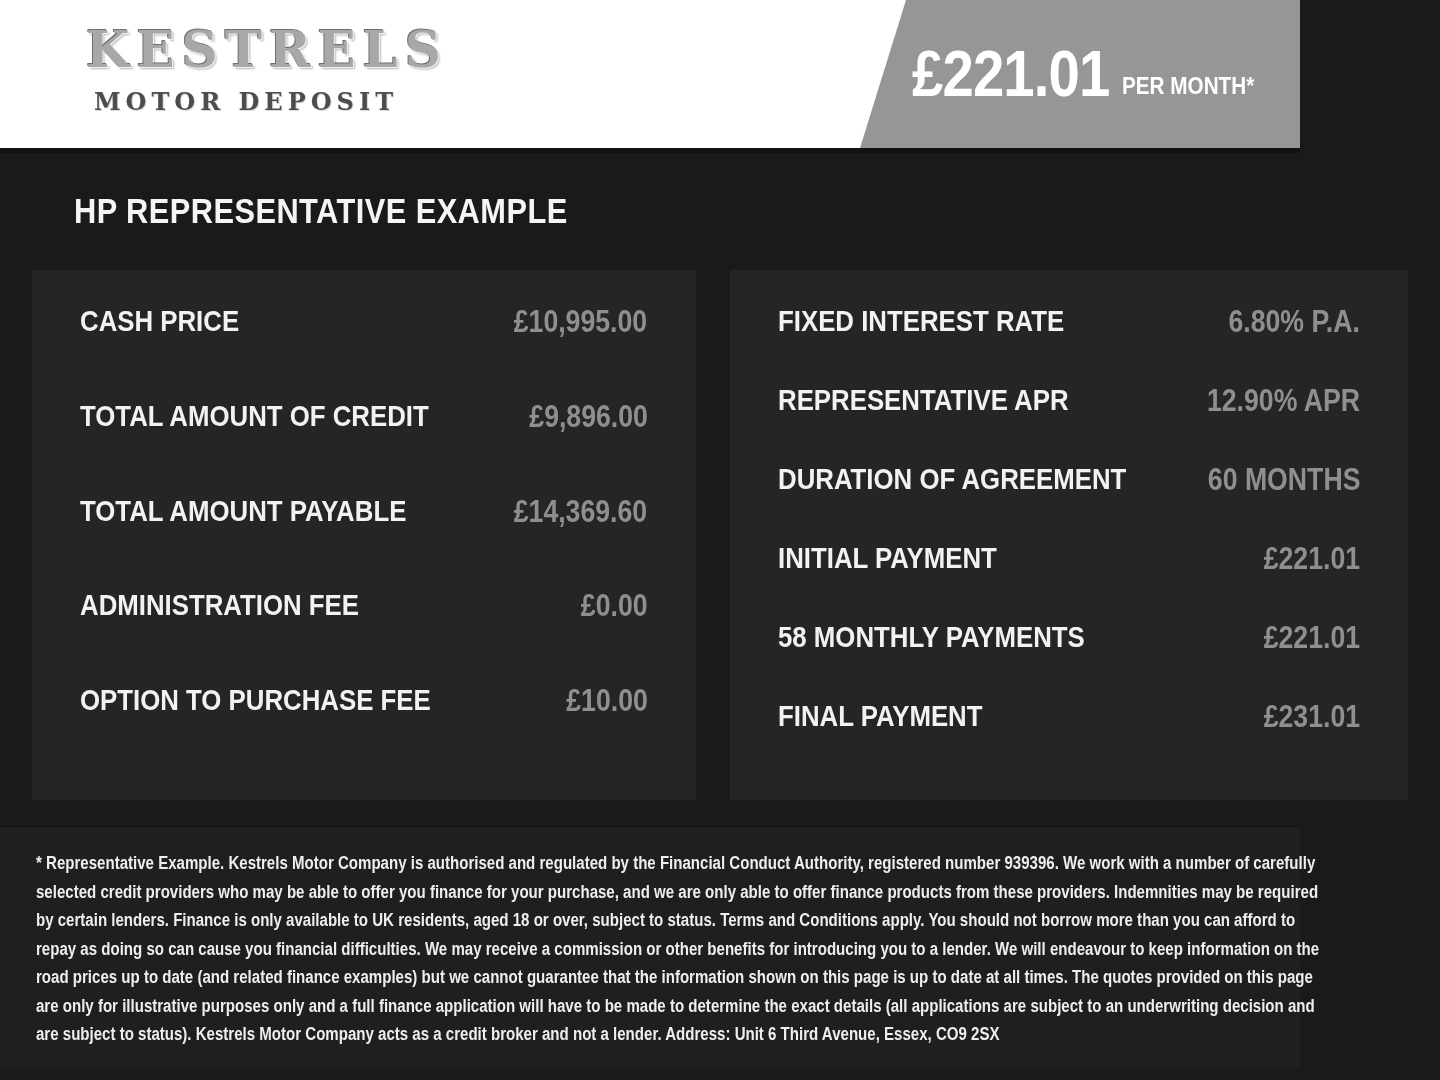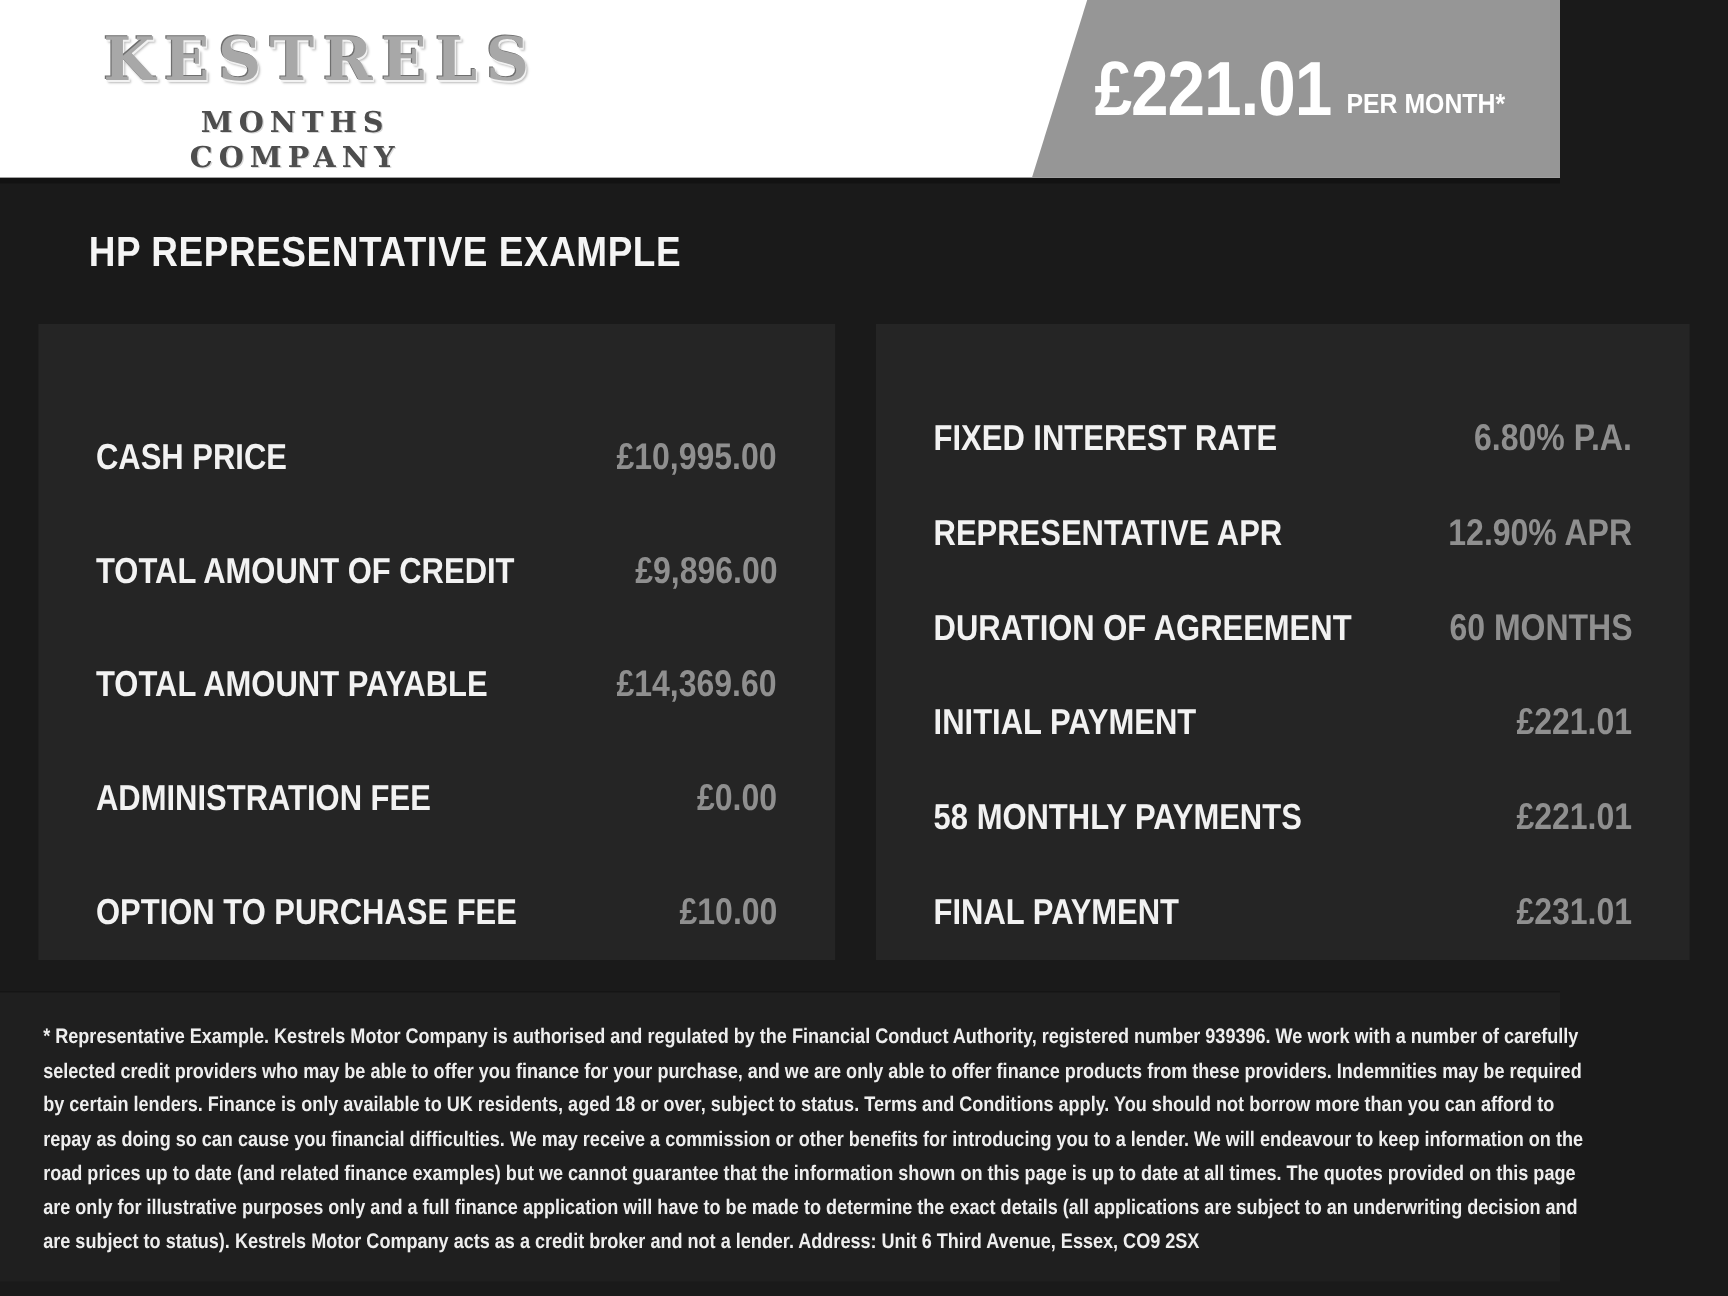--- a/index.html
+++ b/index.html
@@ -29,42 +29,42 @@
 
   
   .main { position:absolute; top:153px; left:0; right:0; bottom:242px; background:#1a1a1a;padding-left:36px; }
   .page-title { margin:38px 0 0 38px; color:#f5f5f5; font-size:35px; font-weight:bold;
                 letter-spacing:0.5px; transform:scaleX(0.88); transform-origin:left center;
                 white-space:nowrap; }
 
   .panels { position:absolute; top:117px; left:32px; width:1376px; height:530px;
             display:flex; gap:34px; }
   .panel { flex:1 1 0; background:#252525; padding:34px 48px 22px; display:flex; flex-direction:column; }
-  .finance-row { flex:1 1 0; display:flex; align-items:flex-end; justify-content:space-between; }
+  .finance-row { flex:1 1 0; display:flex; align-items:flex-start; justify-content:space-between; }
   .row-label { color:#f2f2f2; font-size:30px; font-weight:bold; white-space:nowrap;
                transform:scaleX(0.86); transform-origin:left center; }
   .row-value { color:#8f8f8f; font-size:31px; font-weight:bold; white-space:nowrap;
                transform:scaleX(0.86); transform-origin:right center; }
 
   
   .footer { position:absolute; left:0; right:0; bottom:12px; height:242px;
             background:#1f1f1f; border-top:1px solid #141414; }
   .disclaimer { margin:22px 0 0 36px; width:1500px; color:#eeeeee; font-size:17.5px;
                 font-weight:bold; line-height:28.5px; transform:scaleX(0.86);
                 transform-origin:left top; }
 </style>
 </head>
 <body>
 
 <div class="page">
 
   <header class="header">
     <div class="logo">
       <div class="logo-main">KESTRELS</div>
-      <div class="logo-sub">MONTHS COMPANY</div>
+      <div class="logo-sub">MOTOR DEPOSIT</div>
     </div>
     <div class="banner">
       <span class="banner-amount">£221.01</span>
       <span class="banner-period">PER MONTH*</span>
     </div>
   </header>
   <div class="header-shadow"></div>
 
   <div class="main">
     <h1 class="page-title">HP REPRESENTATIVE EXAMPLE</h1>

